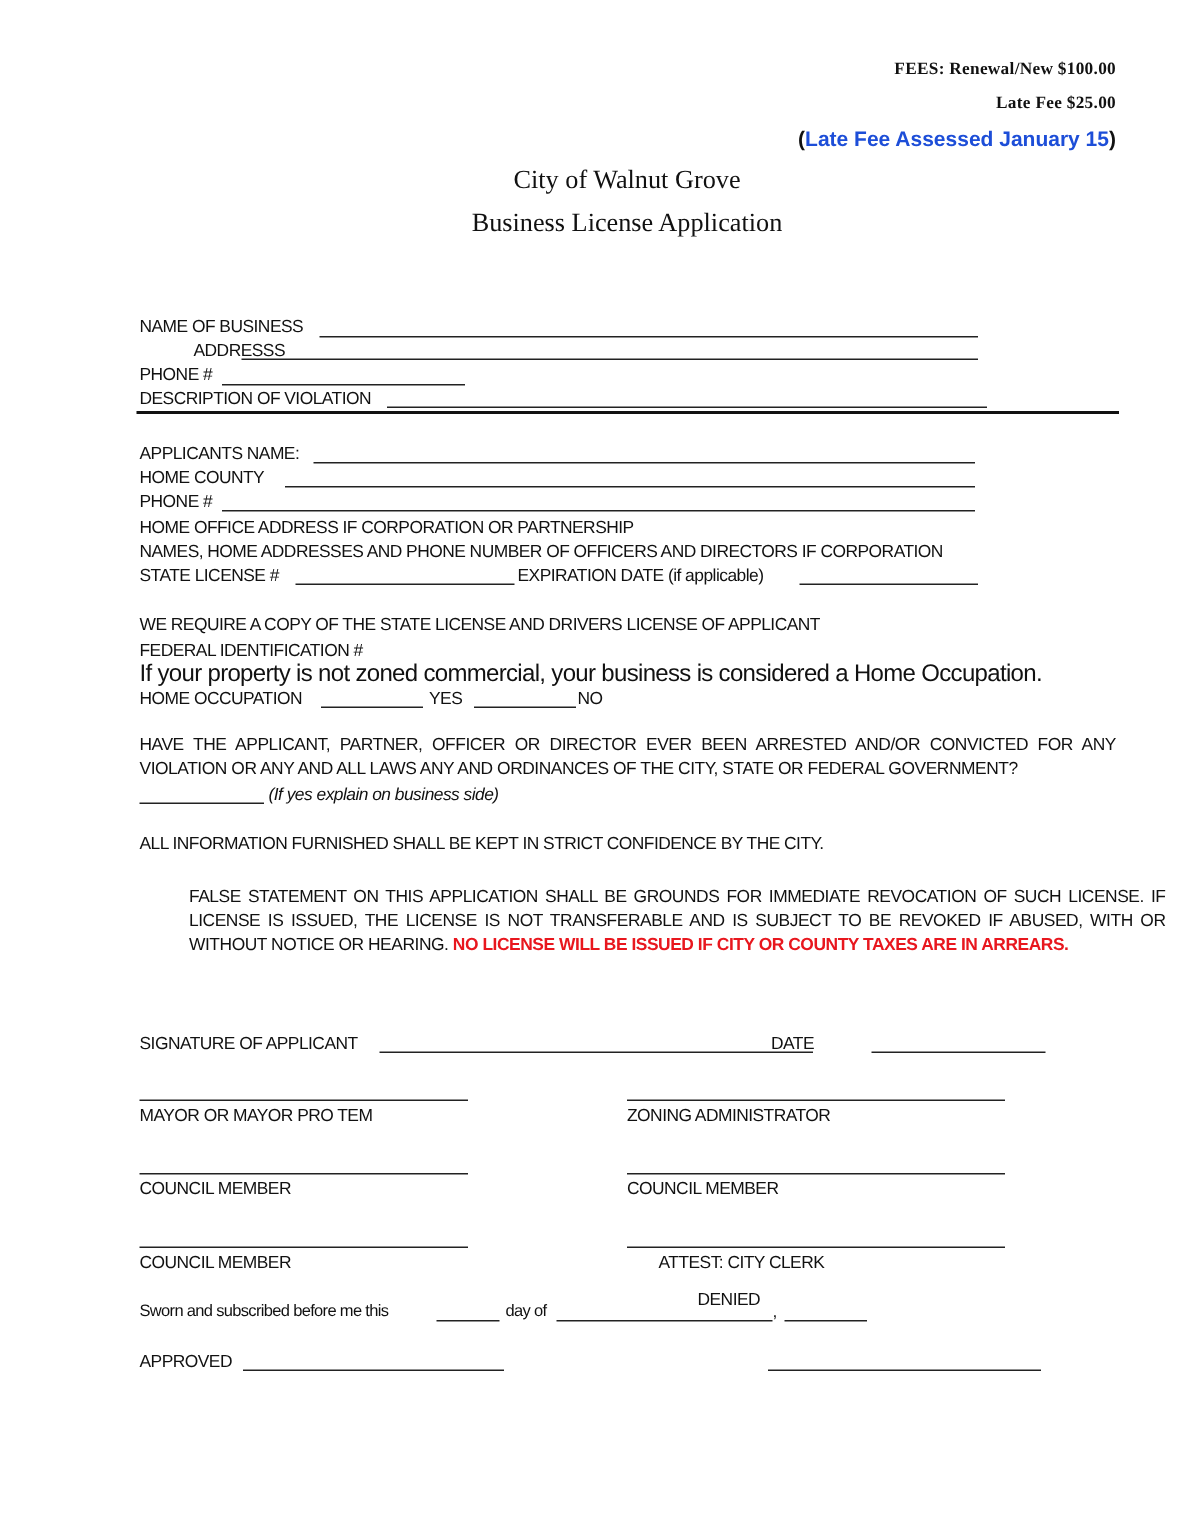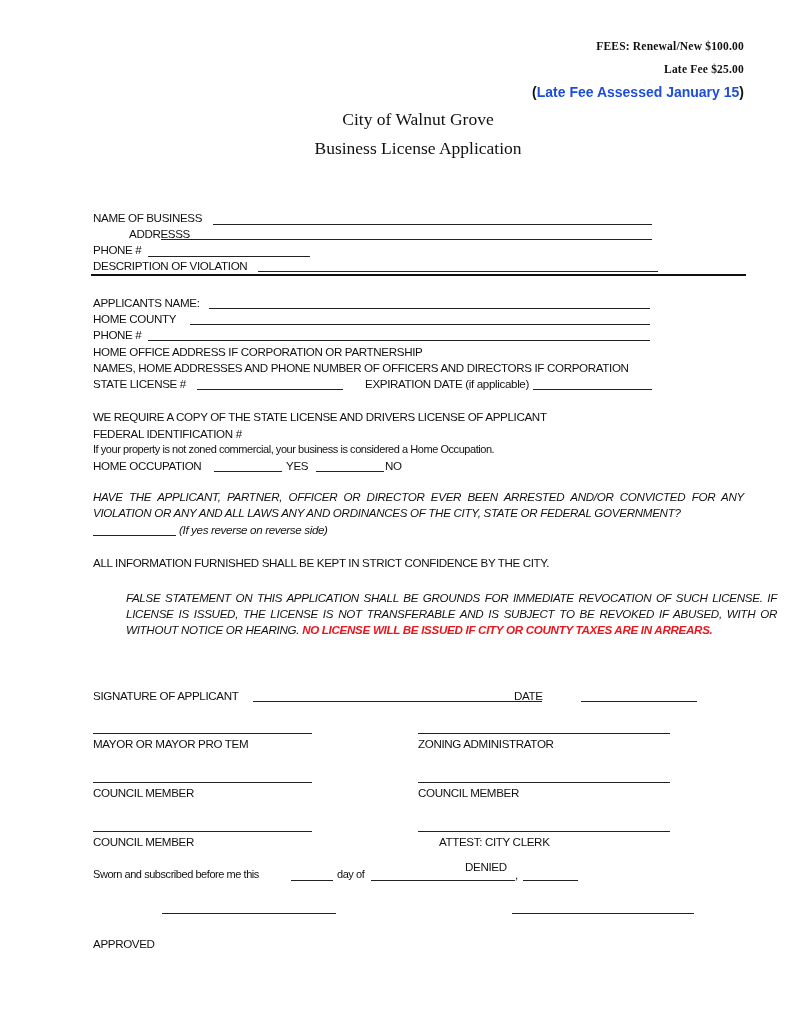--- a/index.html
+++ b/index.html
@@ -7,21 +7,21 @@
          font-family: "Liberation Sans", sans-serif; color: #111; }
   .abs { position: absolute; white-space: nowrap; }
   .serif { font-family: "Liberation Serif", serif; }
   .fees { right: 47px; font-weight: bold; font-size: 11.5px; letter-spacing: 0.2px; text-align: right; }
   .latefee-note { right: 47px; font-weight: bold; font-size: 14px; }
   .red { color: #1d4ed8; }
   .title { left: 0; width: 836px; text-align: center; font-size: 17.5px; }
   .f { font-size: 11.6px; letter-spacing: -0.35px; line-height: 13px; }
   .line { position: absolute; height: 0; border-top: 1.3px solid #222; }
   .thick { border-top: 2.3px solid #111; }
-  .para { left: 93px; width: 651px; font-size: 11.6px; letter-spacing: -0.3px; line-height: 16px; white-space: normal; text-align: justify; font-style: italic; }
+  .para { left: 93px; width: 651px; font-size: 11.6px; letter-spacing: -0.3px; line-height: 16px; white-space: normal; text-align: justify; }
   .red-b { color: #e8171e; font-weight: bold; }
   .ital { font-style: italic; }
 </style>
 </head>
 <body>
 
 <div class="abs serif fees" style="top:40px;">FEES: Renewal/New $100.00</div>
 <div class="abs serif fees" style="top:63px;">Late Fee $25.00</div>
 <div class="abs latefee-note" style="top:84px;">
   <span>(</span><span class="red">Late Fee Assessed January 15</span><span>)</span>
@@ -50,35 +50,35 @@
 <div class="line" style="left:190px; top:324px; width:460px;"></div>
 
 <div class="abs f" style="left:93px; top:328px;">PHONE #</div>
 <div class="line" style="left:148px; top:340px; width:502px;"></div>
 
 <div class="abs f" style="left:93px; top:345px;">HOME OFFICE ADDRESS IF CORPORATION OR PARTNERSHIP</div>
 <div class="abs f" style="left:93px; top:361px;">NAMES, HOME ADDRESSES AND PHONE NUMBER OF OFFICERS AND DIRECTORS IF CORPORATION</div>
 
 <div class="abs f" style="left:93px; top:377px;">STATE LICENSE #</div>
 <div class="line" style="left:197px; top:389px; width:146px;"></div>
-<div class="abs f" style="left:365px; top:377px;">EXPIRATION DATE (if applicable)</div>
+<div class="abs f" style="left:345px; top:377px;">EXPIRATION DATE (if applicable)</div>
 <div class="line" style="left:533px; top:389px; width:119px;"></div>
 
 <div class="abs f" style="left:93px; top:410px;">WE REQUIRE A COPY OF THE STATE LICENSE AND DRIVERS LICENSE OF APPLICANT</div>
 <div class="abs f" style="left:93px; top:427px;">FEDERAL IDENTIFICATION #</div>
-<div class="abs f" style="left:93px; top:443px; font-size:11px; letter-spacing:-0.45px;">If your property is not zoned commercial, your business is considered a Home Occupation.</div>
+<div class="abs f" style="left:93px; top:443px; font-size:16px; letter-spacing:-0.45px;">If your property is not zoned commercial, your business is considered a Home Occupation.</div>
 <div class="abs f" style="left:93px; top:459px;">HOME OCCUPATION</div>
 <div class="line" style="left:214px; top:471px; width:68px;"></div>
 <div class="abs f" style="left:286px; top:459px;">YES</div>
 <div class="line" style="left:316px; top:471px; width:68px;"></div>
 <div class="abs f" style="left:385px; top:459px;">NO</div>
 
 <div class="abs para" style="top:489px;">HAVE THE APPLICANT, PARTNER, OFFICER OR DIRECTOR EVER BEEN ARRESTED AND/OR CONVICTED FOR ANY VIOLATION OR ANY AND ALL LAWS ANY AND ORDINANCES OF THE CITY, STATE OR FEDERAL GOVERNMENT?</div>
 <div class="line" style="left:93px; top:535px; width:83px;"></div>
-<div class="abs f ital" style="left:179px; top:523px;">(If yes reverse on reverse side)</div>
+<div class="abs f ital" style="left:179px; top:523px;">(If yes explain on business side)</div>
 
 <div class="abs f" style="left:93px; top:556px;">ALL INFORMATION FURNISHED SHALL BE KEPT IN STRICT CONFIDENCE BY THE CITY.</div>
 
 <div class="abs para" style="top:590px;margin-left:33px;"><span>FALSE STATEMENT ON THIS APPLICATION SHALL  BE GROUNDS FOR  IMMEDIATE REVOCATION OF SUCH LICENSE.  IF LICENSE IS ISSUED, THE LICENSE IS NOT TRANSFERABLE AND IS SUBJECT TO BE REVOKED IF ABUSED, WITH OR WITHOUT NOTICE OR HEARING. </span><span class="red-b">NO LICENSE WILL BE ISSUED IF CITY OR COUNTY TAXES ARE IN ARREARS.</span></div>
 
 <div class="abs f" style="left:93px; top:689px;">SIGNATURE OF APPLICANT</div>
 <div class="line" style="left:253px; top:701px; width:289px;"></div>
 <div class="abs f" style="left:514px; top:689px;">DATE</div>
 <div class="line" style="left:581px; top:701px; width:116px;"></div>
 
@@ -97,16 +97,16 @@
 <div class="line" style="left:418px; top:831px; width:252px;"></div>
 <div class="abs f" style="left:439px; top:835px;">ATTEST:  CITY CLERK</div>
 
 <div class="abs f" style="left:93px; top:868px; font-size:11px; letter-spacing:-0.45px;">Sworn and subscribed before me this</div>
 <div class="line" style="left:291px; top:880px; width:42px;"></div>
 <div class="abs f" style="left:337px; top:868px; font-size:11px; letter-spacing:-0.45px;">day of</div>
 <div class="line" style="left:371px; top:880px; width:144px;"></div>
 <div class="abs f" style="left:515px; top:868px;">,</div>
 <div class="line" style="left:523px; top:880px; width:55px;"></div>
 
-<div class="abs f" style="left:93px; top:901px;margin-top:36px;">APPROVED</div>
+<div class="abs f" style="left:93px; top:901px;">APPROVED</div>
 <div class="line" style="left:162px; top:913px; width:174px;"></div>
 <div class="abs f" style="left:465px; top:860px;">DENIED</div>
 <div class="line" style="left:512px; top:913px; width:182px;"></div>
 
 </body></html>

